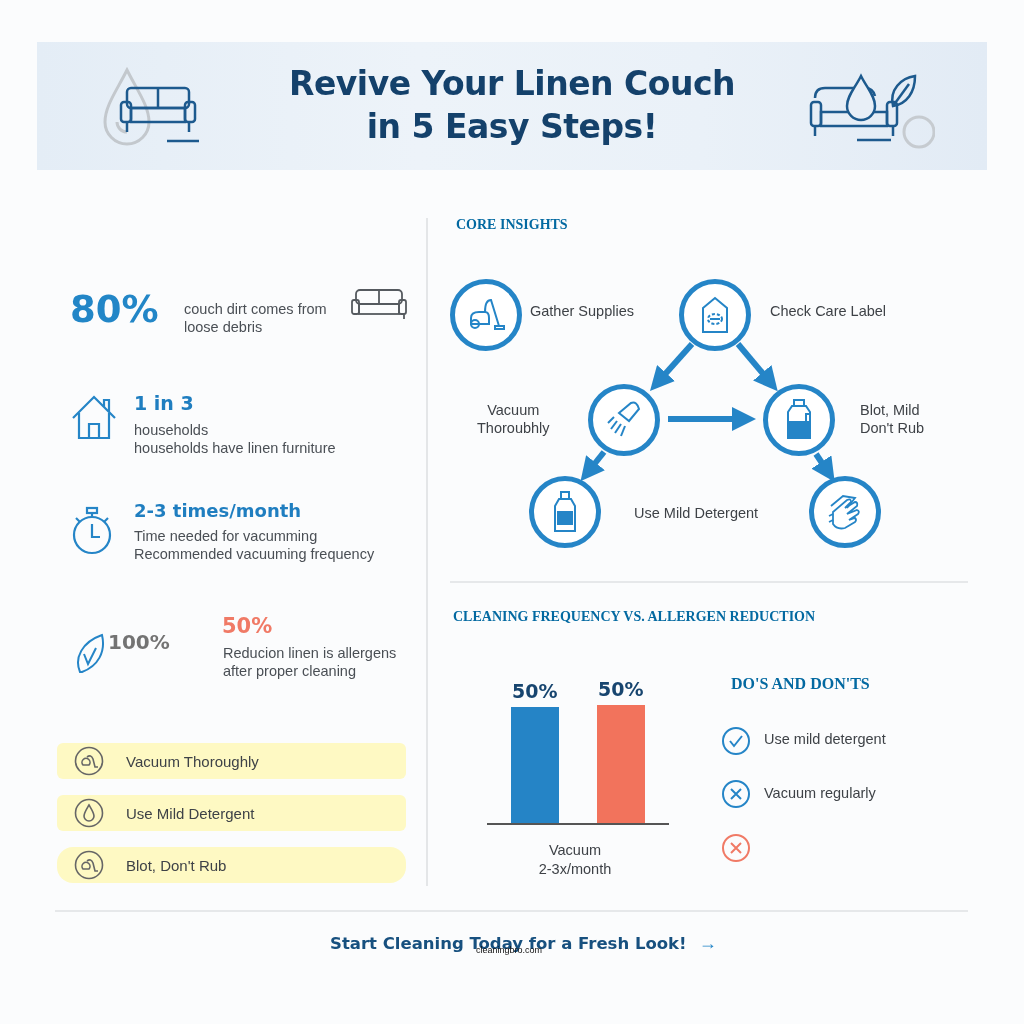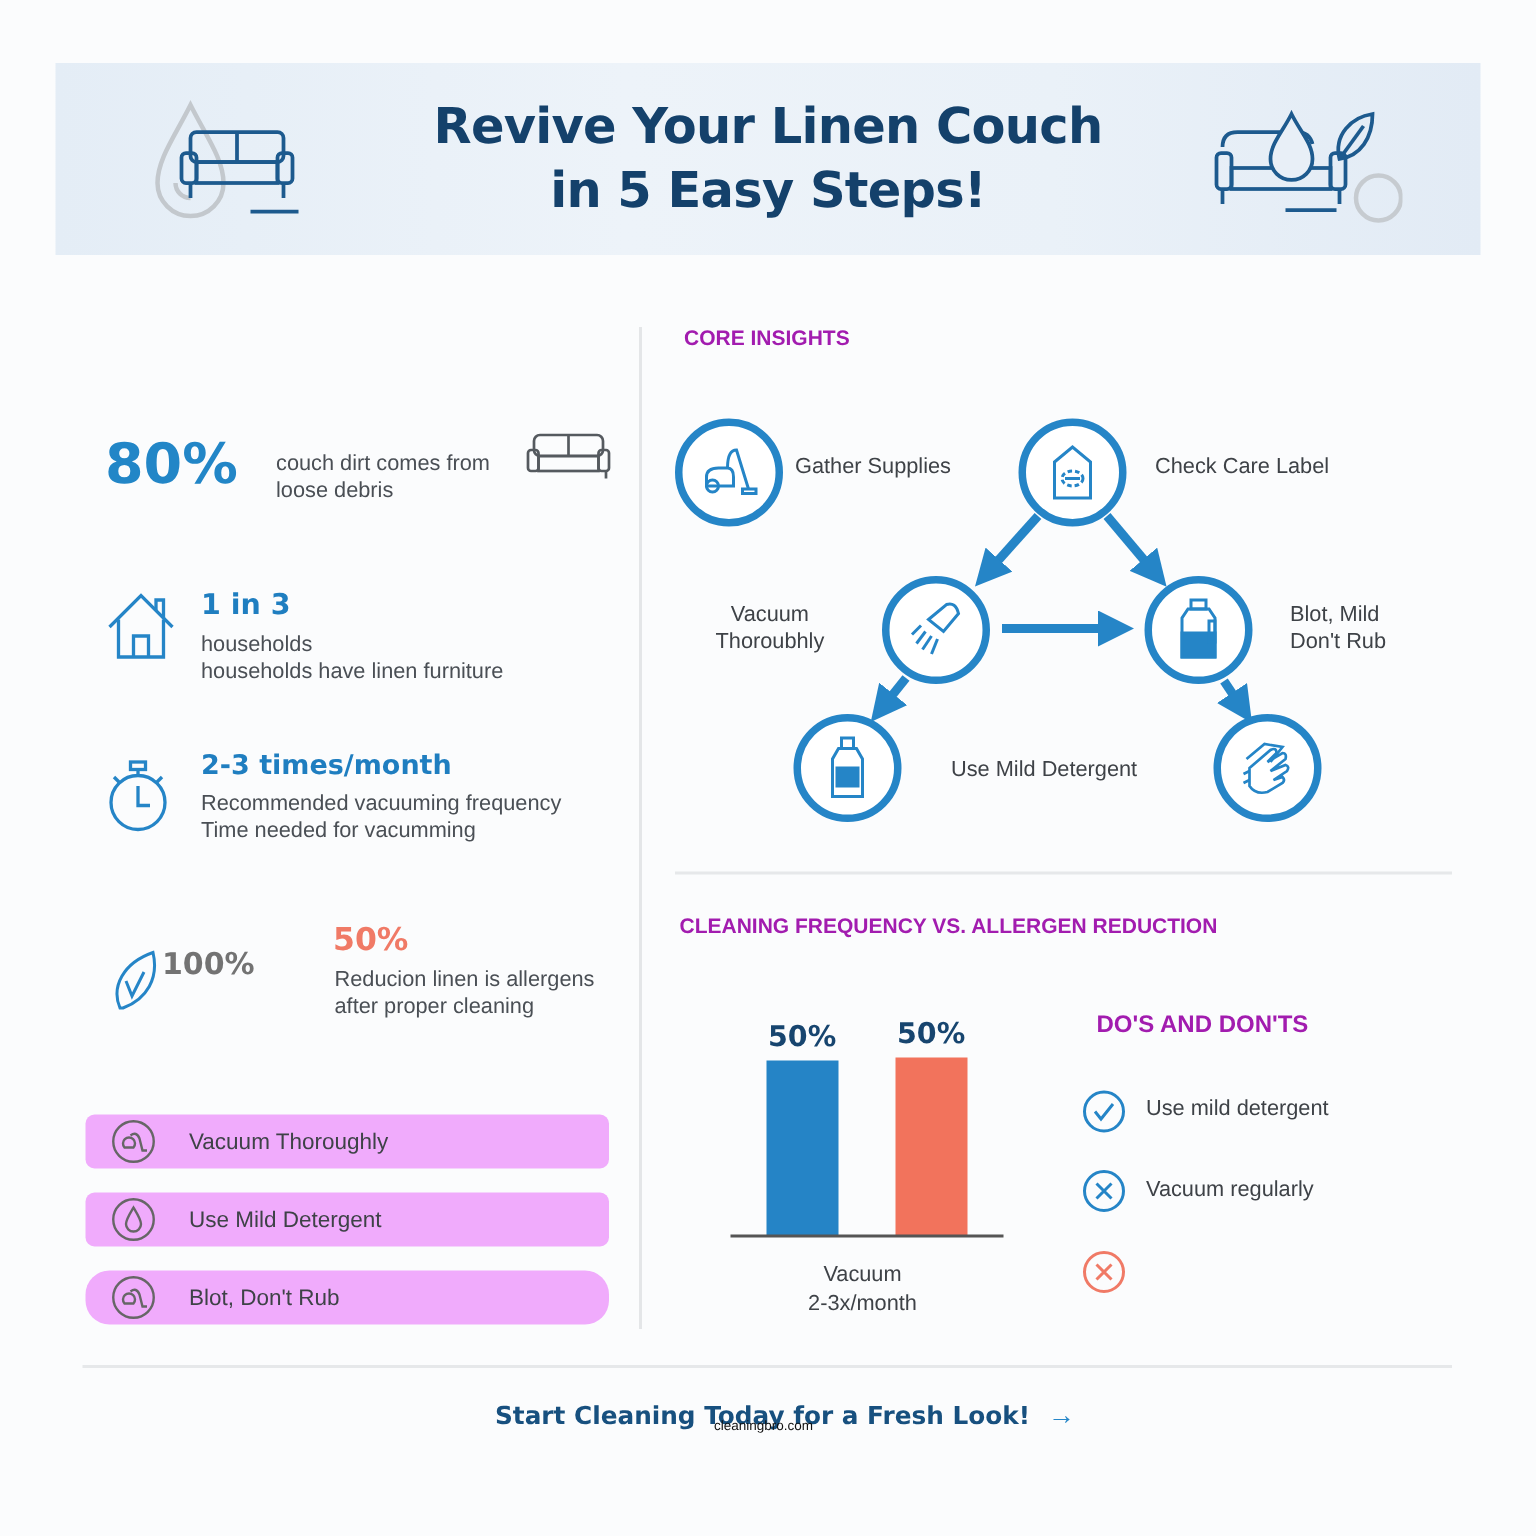--- a/index.html
+++ b/index.html
@@ -21,29 +21,29 @@
   .vdivider { position: absolute; left: 426px; top: 218px; width: 2px; height: 668px; background: #e4e6e8; }
   .hdivider { position: absolute; height: 2px; background: #e6e8ea; }
 
   
   .stat { position: absolute; }
   .stat-big { font-family: "DejaVu Sans", sans-serif; font-weight: bold; color: #2286c7; text-align: right; }
   .stat-text { font-size: 14.5px; color: #4a4f55; line-height: 18px; }
   .stat-head { font-family: "DejaVu Sans", sans-serif; font-weight: bold; font-size: 18px; color: #1f7ec0; }
 
   .pill {
-    position: absolute; left: 57px; width: 349px; height: 36px; background: #f0abfc; border-radius: 6px;
+    position: absolute; left: 57px; width: 349px; height: 36px; background: #fef9c3; border-radius: 6px;
     display: flex; align-items: center;
   }
   .pill-icon { margin-left: 17px; width: 30px; height: 30px; }
   .pill-label { margin-left: 22px; font-size: 15px; color: #3e4247; }
 
   .section-title {
-    position: absolute; font-family: Liberation Sans, sans-serif; font-weight: bold; font-size: 14px;
-    color: #a21caf; letter-spacing: 0px;
+    position: absolute; font-family: Liberation Serif, serif; font-weight: bold; font-size: 14px;
+    color: #0369a1; letter-spacing: 0px;
   }
 
   .flow-label { position: absolute; font-size: 14.5px; color: #3e4247; line-height: 18px; }
   .node {
     position: absolute; width: 72px; height: 72px; border-radius: 50%; border: 5px solid #2585c7;
     background: #ffffff; display: flex; align-items: center; justify-content: center;
   }
 
   .bar-val { position: absolute; font-family: "DejaVu Sans", sans-serif; font-weight: bold; font-size: 19px; color: #17456f; }
   .bar { position: absolute; }
@@ -146,22 +146,22 @@
       <circle cx="22" cy="29" r="18"></circle>
       <rect x="17" y="2" width="10" height="5"></rect>
       <line x1="22" y1="7" x2="22" y2="11"></line>
       <line x1="6" y1="12" x2="10" y2="16"></line>
       <line x1="38" y1="12" x2="34" y2="16"></line>
       <path d="M22 18 L22 31 L30 31"></path>
     </g>
   </svg>
   <div class="stat-head" style="position:absolute; left:64px; top:0; white-space:nowrap;">2-3 times/month</div>
   <div class="stat-text" style="position:absolute; left:64px; top:27px; white-space:nowrap;">
+    <div>Time needed for vacumming</div>
     <div>Recommended vacuuming frequency</div>
-    <div>Time needed for vacumming</div>
   </div>
 </div>
 
 <div class="stat" style="left:74px; top:614px;">
   <svg style="position:absolute; left:0; top:18px;" width="32" height="44" viewBox="0 0 32 44">
     <g fill="none" stroke="#2585c7" stroke-width="2">
       <path d="M6 40 C 0 26, 8 10, 28 3 C 32 20, 24 34, 8 40 Z"></path>
       <path d="M10 22 L14 32 L22 16"></path>
     </g>
   </svg>

